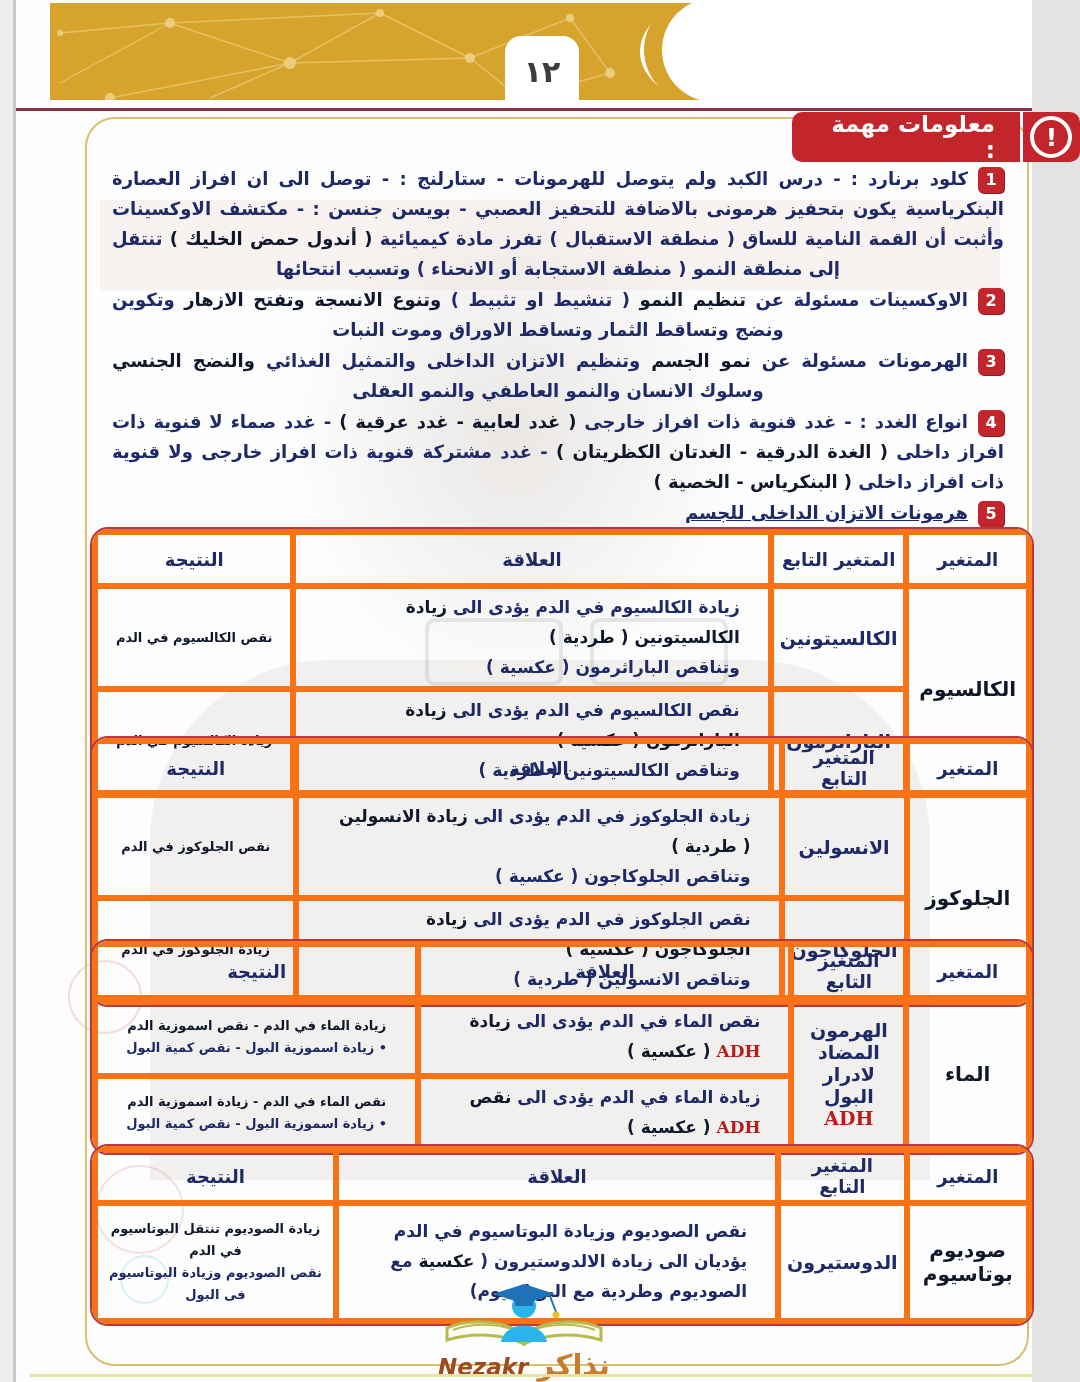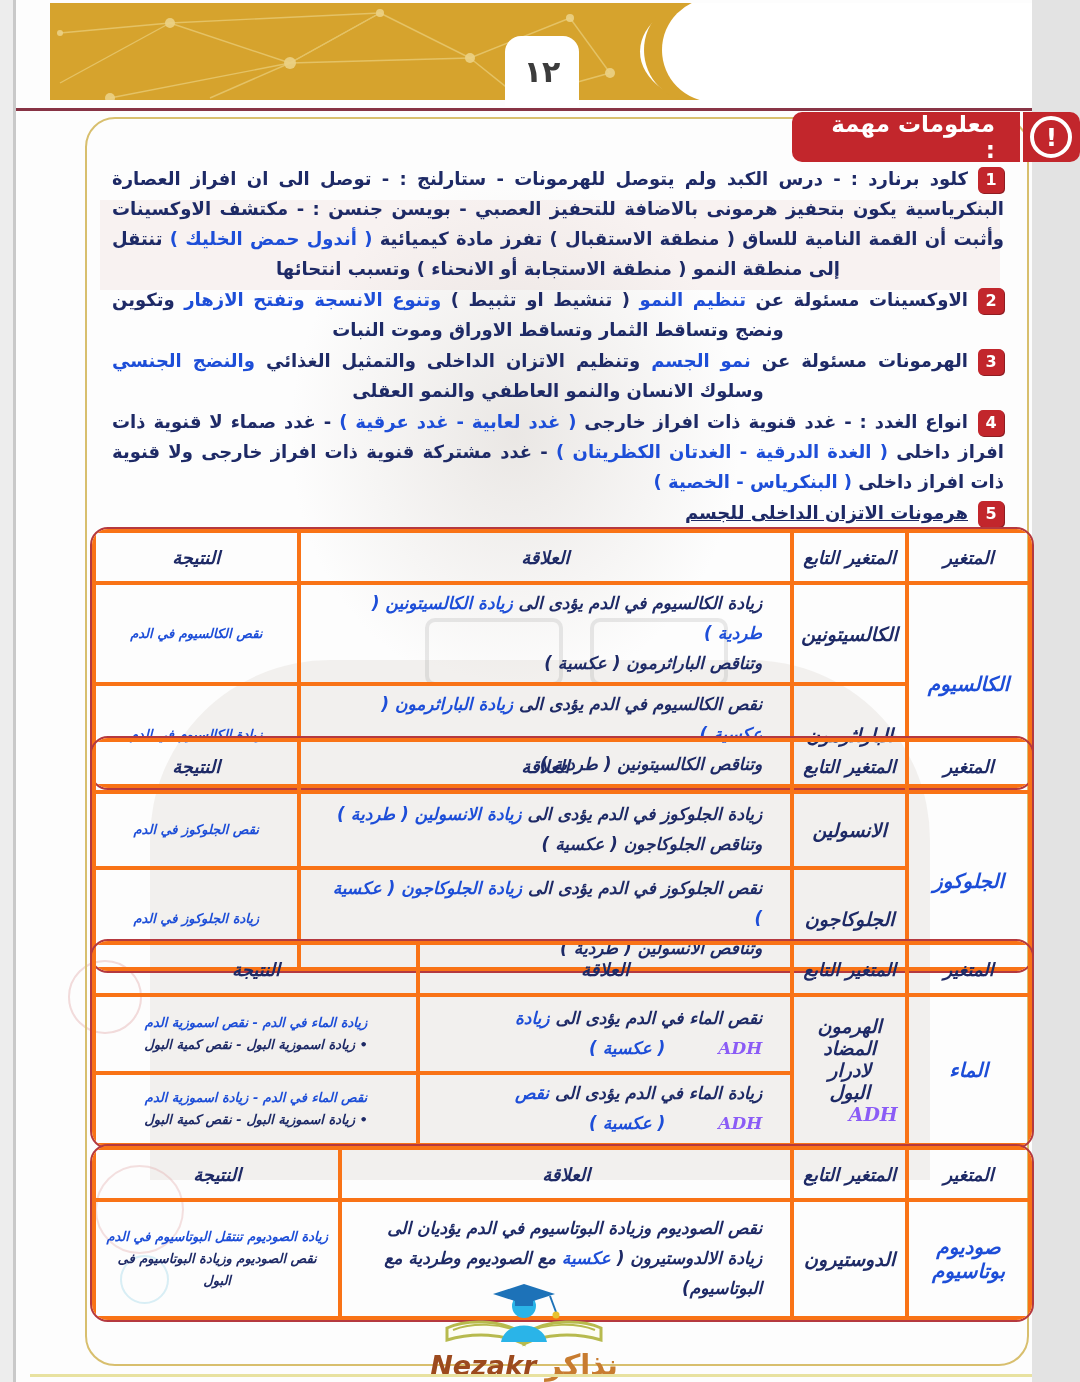--- a/index.html
+++ b/index.html
@@ -38,44 +38,44 @@
   .excl-circle{width:34px;height:34px;border:4px solid #ffffff;border-radius:50%;display:flex;align-items:center;justify-content:center;color:#ffffff;font-size:25px;font-weight:bold;line-height:1;}
 
   
   .notes{position:absolute;left:112px;top:164px;width:892px;direction:rtl;}
   .note{margin:0 0 1px 0;}
   .note p{margin:0;font-size:18px;font-weight:bold;line-height:30px;color:#1e2a66;text-align:justify;}
   .note.last-center p{text-align-last:center;}
   .note.last-right p{text-align-last:right;}
   .nbadge{float:right;width:26px;height:26px;margin:3px 0 0 10px;background:#c2262c;color:#ffffff;border-radius:5px;display:flex;align-items:center;justify-content:center;font-size:16px;font-weight:bold;box-shadow:1px 1px 0 #8e1d22;}
   .c-blue{color:#1e2a66;}
-  .c-red{color:#1d4ed8;}
-  .c-dark{color:#8b5cf6;font-family:"DejaVu Serif",serif;margin-left:47px;}
+  .c-red{color:#0f172a;}
+  .c-dark{color:#b91c1c;font-family:"DejaVu Serif",serif;}
   .u{text-decoration:underline;}
 
   
   .tblwrap{position:absolute;left:90px;width:940px;border:2px solid #b5393f;border-radius:18px;overflow:hidden;background:rgba(255,255,255,0.0);}
   .tblwrap table{width:100%;border-collapse:collapse;direction:rtl;}
-  .tblwrap th,.tblwrap td{border:4px solid #f97316;padding:2px 6px;font-style:italic;}
+  .tblwrap th,.tblwrap td{border:6px solid #f97316;padding:2px 6px;}
   .tblwrap th{height:44px;color:#1e2a66;font-size:18px;font-weight:bold;text-align:center;}
   td.variable-cell{text-align:center;font-size:20px;font-weight:bold;margin-left:40px;}
   td.dependent-cell{text-align:center;font-size:19px;font-weight:bold;}
   td.relation-cell{text-align:right;font-size:17px;font-weight:bold;line-height:1.75;padding:4px 28px;}
   td.result-cell{text-align:center;font-size:13px;font-weight:bold;line-height:1.7;}
   .t-a tbody tr{height:76px;}
   .t-b tbody tr.r0{height:78px;}
   .t-b tbody tr.r1{height:72px;}
   .t-c tbody tr{height:118px;}
   .ln{display:block;}
 
   
   .footer-logo{position:absolute;left:524px;top:1284px;transform:translateX(-50%);width:220px;text-align:center;}
   .logo-text{direction:rtl;margin-top:-4px;}
   .logo-text .ar{color:#c87c30;font-size:29px;font-weight:bold;}
-  .logo-text .en{color:#9c4a1e;font-size:27px;font-weight:bold;font-style:italic;margin-right:4px;}
+  .logo-text .en{color:#9c4a1e;font-size:23px;font-weight:bold;font-style:italic;margin-right:4px;}
 </style>
 </head>
 <body>
 
 <div class="page">
 
   <div class="left-margin"></div>
   <div class="right-margin"></div>
 
   <div class="ghost">

